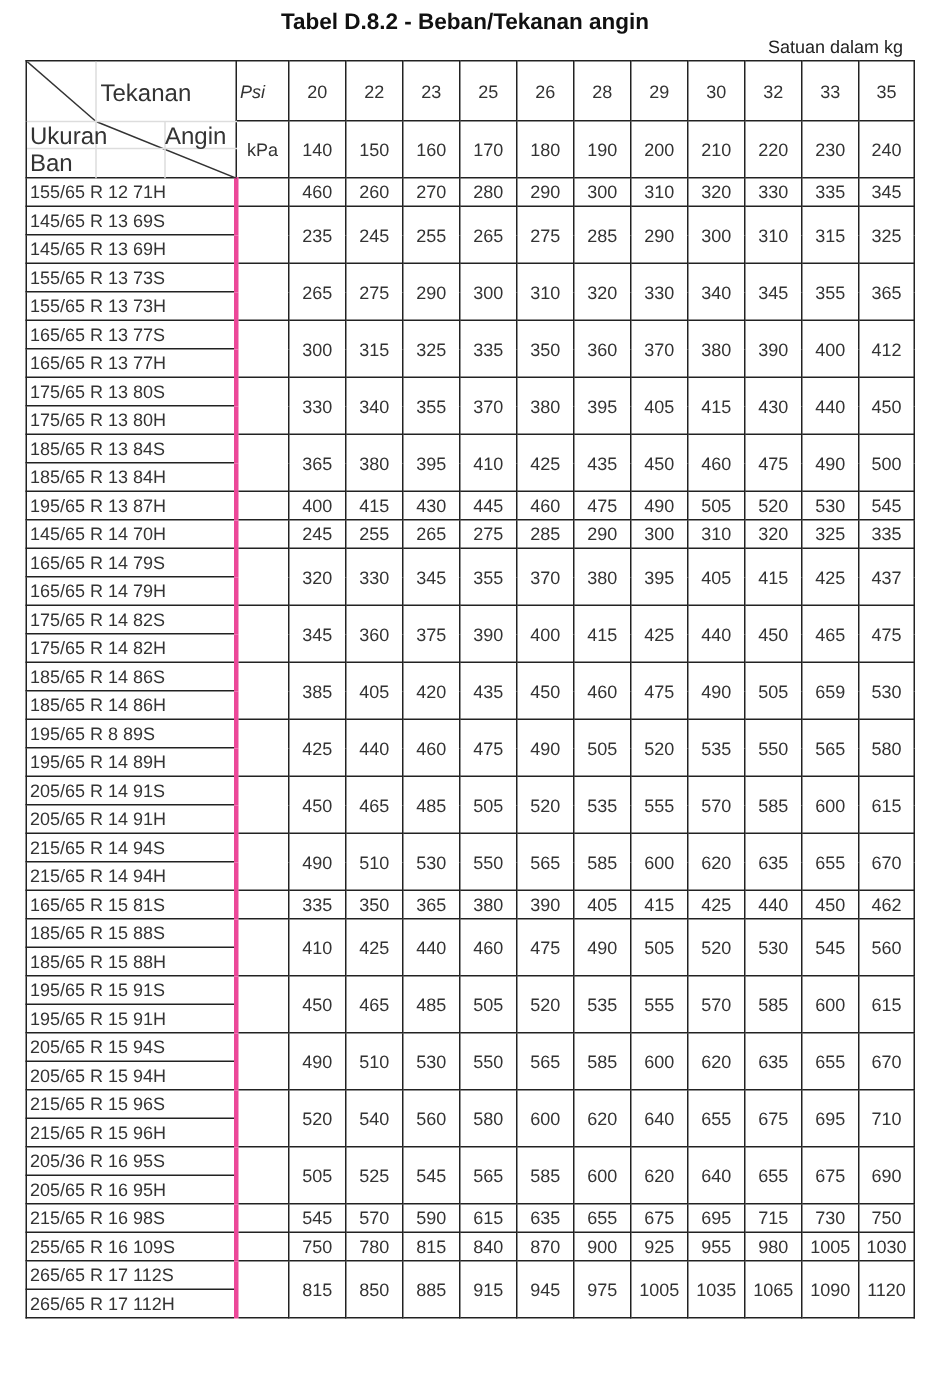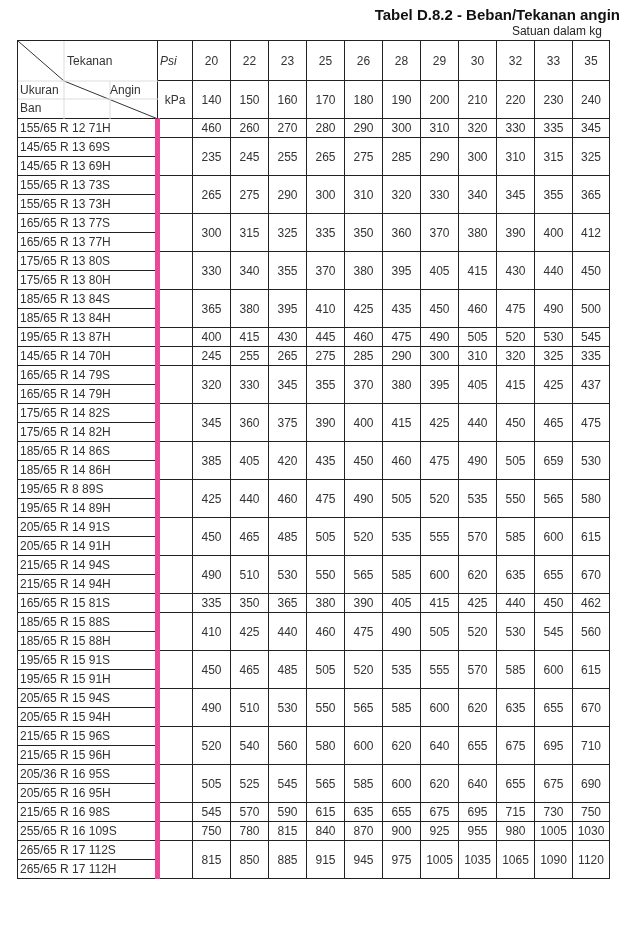--- a/index.html
+++ b/index.html
@@ -1,31 +1,31 @@
 <!DOCTYPE html>
 <html><head>
 <meta charset="utf-8">
 <style>
   html, body { margin: 0; padding: 0; background: #ffffff; }
   body { width: 620px; height: 930px; position: relative; overflow: hidden;
          font-family: "Liberation Sans", sans-serif; color: #222; }
-  .title { position: absolute; top: 6px; left: 0; width: 620px; text-align: right;
+  .title { position: absolute; top: 6px; left: 0; width: 620px; text-align: center;
            font-weight: bold; font-size: 15px; color: #111; }
   .unit { position: absolute; top: 24px; right: 18px; font-size: 12px; color: #222; }
   table { position: absolute; top: 40px; left: 17px; border-collapse: collapse;
           table-layout: fixed; width: 590px; font-size: 12px; }
   td { border: 1px solid #222; padding: 0; text-align: center; vertical-align: middle;
        color: #333; }
-  td.size { text-align: left; padding-left: 2px; white-space: nowrap; border-right: 5px solid #ec4899; margin-top: 36px; }
+  td.size { text-align: left; padding-left: 2px; white-space: nowrap; border-right: 3px solid #ec4899; margin-top: 36px; }
   td.blank { border-left: 1px solid #ccc; }
   tr.r1 td { height: 18px; }
   tr.r2 td { height: 18px; }
   .hdr-corner { position: relative; padding: 0; }
   .hdr-corner svg { position: absolute; left: 0; top: 0; }
-  .lbl { position: absolute; font-size: 12px; color: #333; }
+  .lbl { position: absolute; font-size: 16px; color: #333; }
   td.hv { font-size: 12px; }
   td.psi { text-align: left; padding-left: 2px; font-style: italic; }
 </style>
 </head>
 <body>
 
 <div class="title">Tabel D.8.2 - Beban/Tekanan angin</div>
 <div class="unit">Satuan dalam kg</div>
 
 <table>

